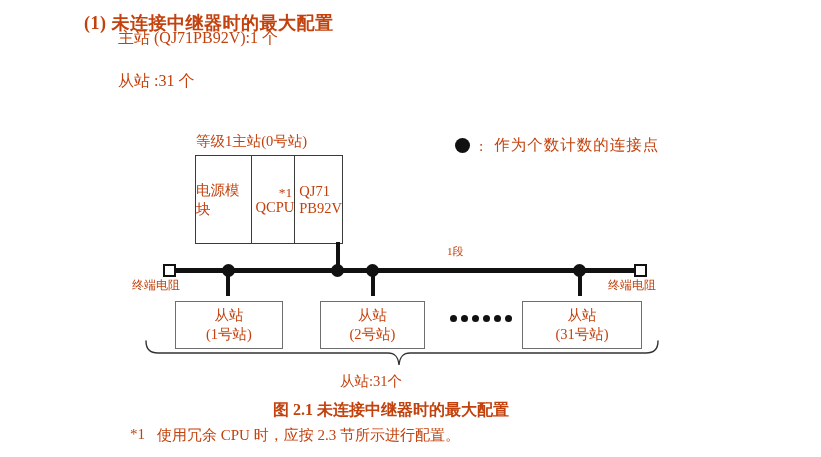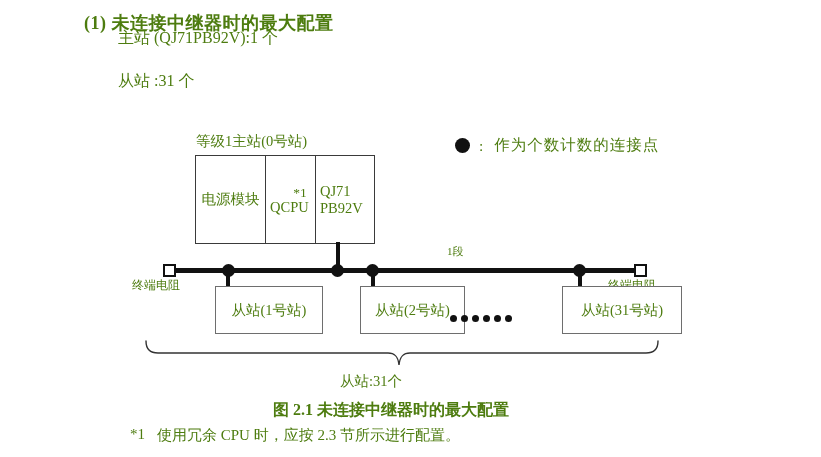--- a/index.html
+++ b/index.html
@@ -1,29 +1,29 @@
 <!DOCTYPE html>
 <html><head>
 <meta charset="utf-8">
 <style>
   * { margin:0; padding:0; box-sizing:border-box; }
   html,body { background:#ffffff; }
   .page {
     position:relative; width:821px; height:457px; background:#ffffff;
-    font-family:"Liberation Serif", serif; color:#4d7c0f; overflow:hidden;
+    font-family:"Liberation Serif", serif; color:#c2410c; overflow:hidden;
   }
   .abs { position:absolute; }
 
   .title { left:84px; top:11px; font-size:18px; font-weight:bold; letter-spacing:0.5px; white-space:nowrap; }
   .spec1 { left:118px; top:28px; font-size:16px; white-space:nowrap; }
   .spec2 { left:118px; top:71px; font-size:16px; white-space:nowrap; }
 
   .master-label { left:196px; top:132px; font-size:14.5px; white-space:nowrap; }
   .master-box {
-    left:195px; top:155px; width:180px; height:89px;
+    left:195px; top:155px; width:148px; height:89px;
     border:1.5px solid #3a3a3a; display:flex; background:#fff;
   }
   .cell { display:flex; align-items:center; font-size:14.5px; }
   .cell-power { width:70px; border-right:1.5px solid #3a3a3a; justify-content:center; }
   .cell-cpu { width:50px; border-right:1.5px solid #3a3a3a; padding-left:4px; }
   .cpu-inner { line-height:15px; }
   .cpu-note { text-align:right; font-size:13.5px; padding-right:2px; }
   .cell-pb { flex:1; padding-left:4px; line-height:17px; }
 
   .legend { left:455px; top:135px; display:flex; align-items:center; font-size:15.5px; letter-spacing:1px; }
@@ -42,23 +42,23 @@
   .connector { width:4px; background:#111; }
   .conn-master { left:336px; top:242px; height:28px; }
   .conn-s1 { left:226px; top:270px; height:26px; }
   .conn-s2 { left:371px; top:270px; height:26px; }
   .conn-s31 { left:578px; top:270px; height:26px; }
 
   .bus-dot { width:13px; height:13px; border-radius:50%; background:#111; top:264px; }
   .dot-1 { left:222px; } .dot-2 { left:331px; } .dot-3 { left:366px; } .dot-4 { left:573px; }
 
   .slave-box {
-    top:286px; height:48px; border:1.5px solid #6e6e6e; background:#fff;
-    display:flex; flex-direction:row; align-items:center; justify-content:center;
-    font-size:14.5px; line-height:19px; text-align:center;margin-left:40px;
+    top:301px; height:48px; border:1.5px solid #6e6e6e; background:#fff;
+    display:flex; flex-direction:column; align-items:center; justify-content:center;
+    font-size:14.5px; line-height:19px; text-align:center;
   }
   .slave-1 { left:175px; width:108px; }
   .slave-2 { left:320px; width:105px; }
   .slave-31 { left:522px; width:120px; }
 
   .ellipsis { left:450px; top:315px; display:flex; gap:4px; }
   .ellipsis span { width:7px; height:7px; border-radius:50%; background:#111; display:inline-block; }
 
   .brace-svg { left:140px; top:338px; }
   .brace-label { left:340px; top:372px; width:120px; text-align:left; font-size:14.5px; white-space:nowrap; }

